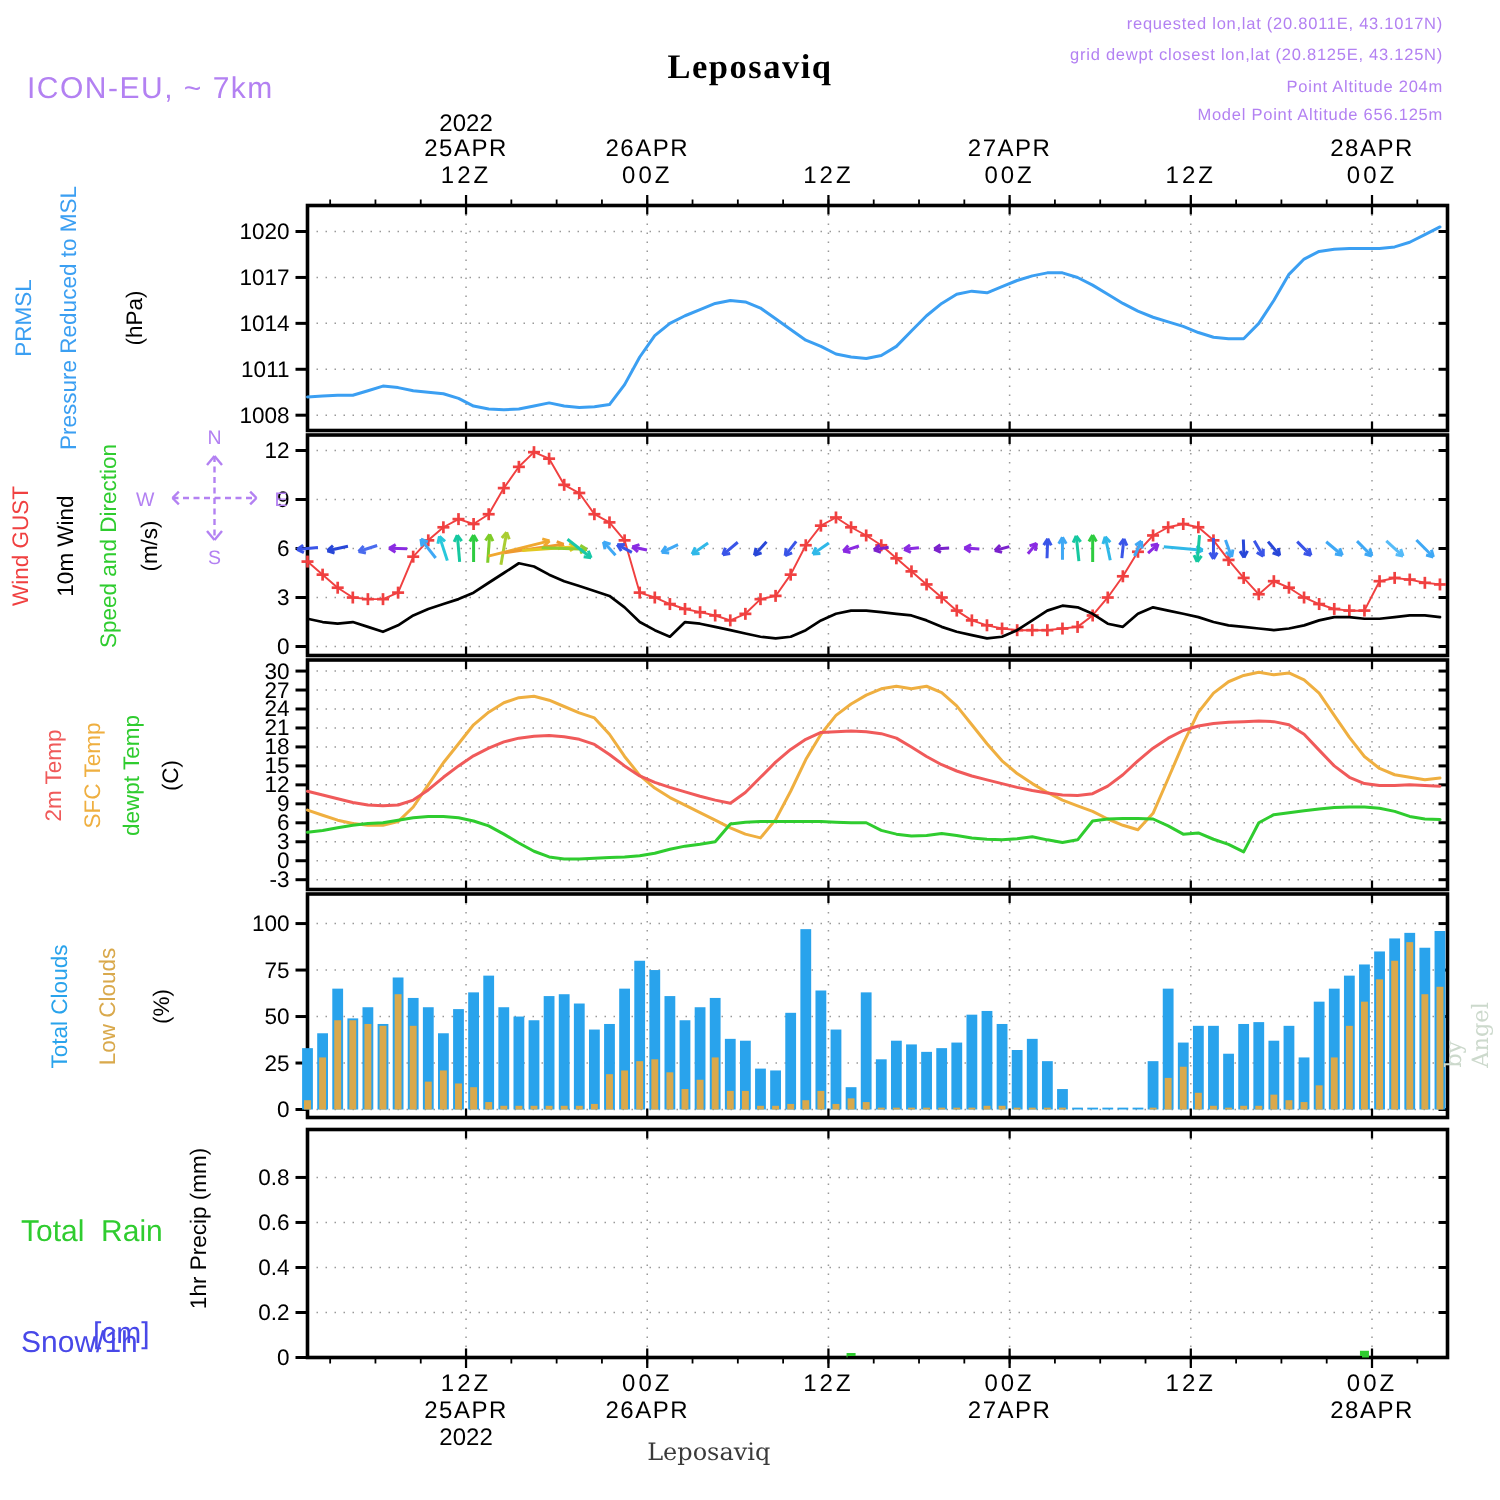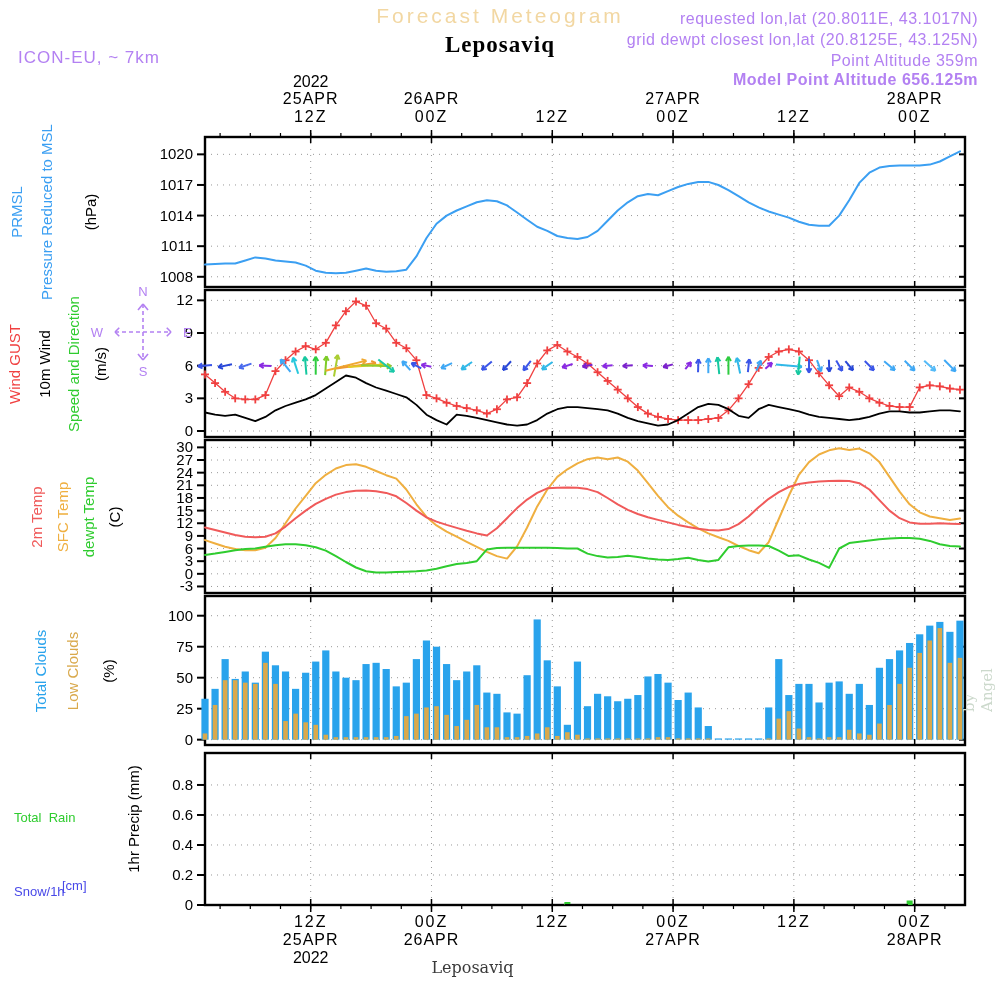--- a/index.html
+++ b/index.html
@@ -2,41 +2,40 @@
 <html><head>
 <meta charset="utf-8">
 <style>
   html,body{margin:0;padding:0;background:#fff;}
   #page{position:relative;width:1000px;height:1000px;background:#ffffff;overflow:hidden;
         font-family:"Liberation Sans",sans-serif;}
   .hdr{position:absolute;white-space:pre;}
   #title-main{top:4px;left:0;width:1000px;text-align:center;font-size:21px;letter-spacing:3px;}
   #title-loc{top:32px;left:0;width:1000px;text-align:center;font-size:23px;font-weight:bold;
              font-family:"Liberation Serif",serif;letter-spacing:1px;}
-  #model-label{top:48px;left:18px;font-size:17px;letter-spacing:1px;}
-  .info{right:22px;text-align:left;font-size:16px;letter-spacing:0.5px;}
+  #model-label{top:48px;left:18px;font-size:20px;letter-spacing:1px;}
+  .info{right:38px;text-align:left;font-size:11px;letter-spacing:0.5px;}
   #svg-plot{position:absolute;left:0;top:0;}
   .rot{position:absolute;transform:translate(-50%,-50%) rotate(-90deg);white-space:nowrap;font-size:15px;}
-  .hor{position:absolute;white-space:pre;font-size:13px;}
+  .hor{position:absolute;white-space:pre;font-size:20px;}
   #watermark{position:absolute;left:978px;top:690px;transform:translate(-50%,-50%) rotate(-90deg);
              font-size:15px;font-family:"DejaVu Serif",serif;}
   #footer-loc{position:absolute;left:0;top:958px;width:945px;text-align:center;
               font-family:"DejaVu Serif",serif;font-size:16px;color:#3a3a3a;}
 </style>
 </head>
 <body>
 
 <div id="page">
-  <div class="hdr" id="title-main" style="color: rgb(242, 215, 162);">Forecast Meteogram</div>
   <div class="hdr" id="title-loc">Leposaviq</div>
   <div class="hdr" id="model-label" style="color: rgb(179, 129, 242);">ICON-EU, ~ 7km</div>
   <div class="hdr info" style="top: 10px; color: rgb(179, 129, 242);">requested lon,lat (20.8011E, 43.1017N)</div>
   <div class="hdr info" style="top: 31px; color: rgb(179, 129, 242);">grid dewpt closest lon,lat (20.8125E, 43.125N)</div>
-  <div class="hdr info" style="top: 52px; color: rgb(179, 129, 242);">Point Altitude 359m</div>
-  <div class="hdr info" style="top: 71px; color: rgb(179, 129, 242); font-weight: bold;">Model Point Altitude 656.125m</div>
+  <div class="hdr info" style="top: 52px; color: rgb(179, 129, 242);">Point Altitude 204m</div>
+  <div class="hdr info" style="top: 71px; color: rgb(179, 129, 242);">Model Point Altitude 656.125m</div>
 
   <svg id="svg-plot" width="1000" height="1000">
       <g>
         <line x1="205" y1="154.3469387755106" x2="965" y2="154.3469387755106" stroke="#999" stroke-width="1" stroke-dasharray="1 5"></line>
         <line x1="197" y1="154.3469387755106" x2="205" y2="154.3469387755106" stroke="#000" stroke-width="2"></line>
         <line x1="959" y1="154.3469387755106" x2="965" y2="154.3469387755106" stroke="#000" stroke-width="2"></line>
         <text x="193" y="159.3469387755106" font-family="&quot;Liberation Sans&quot;,sans-serif" font-size="15px" fill="#000" text-anchor="end">1020</text>
         <line x1="205" y1="184.9591836734697" x2="965" y2="184.9591836734697" stroke="#999" stroke-width="1" stroke-dasharray="1 5"></line>
         <line x1="197" y1="184.9591836734697" x2="205" y2="184.9591836734697" stroke="#000" stroke-width="2"></line>
         <line x1="959" y1="184.9591836734697" x2="965" y2="184.9591836734697" stroke="#000" stroke-width="2"></line>

